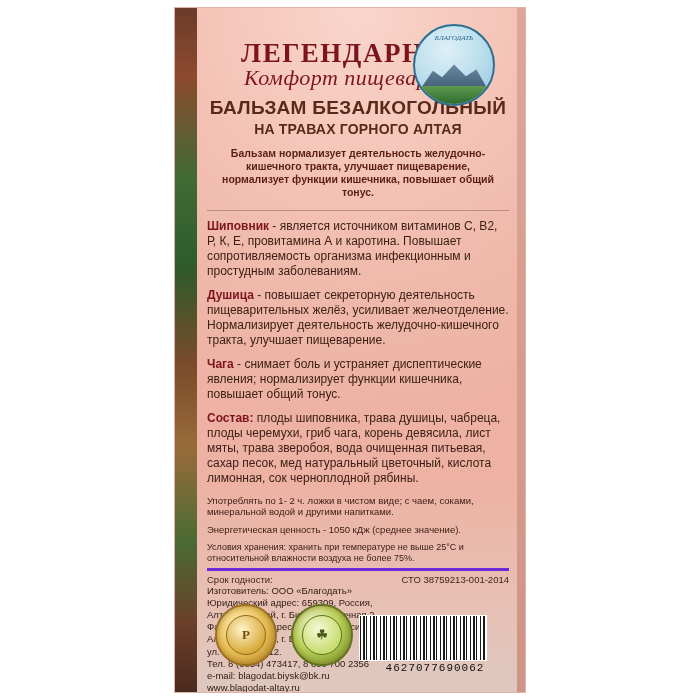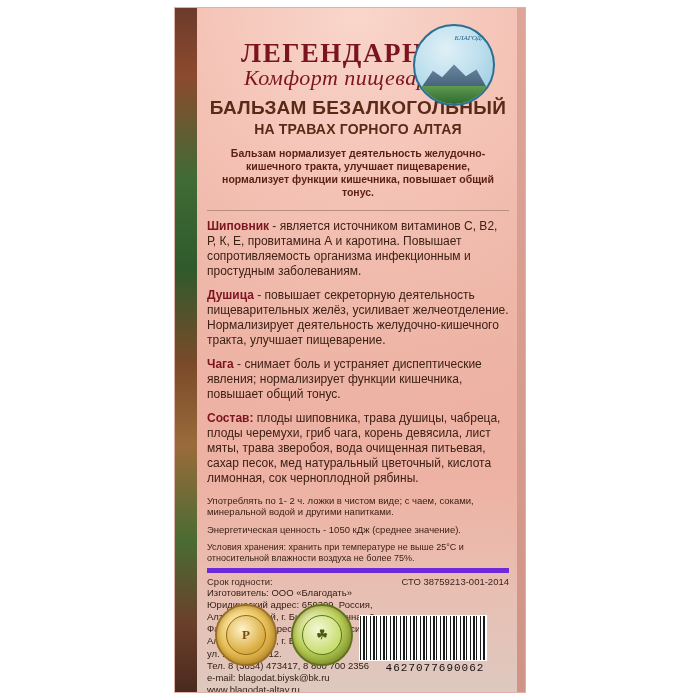--- a/index.html
+++ b/index.html
@@ -115,21 +115,21 @@
     color:#3d2016;
     margin:0 0 4px 0;
   }
   
   .bottom{
     position:relative;
     margin-top:4px;
   }
   .row-line{
     display:flex;justify-content:space-between;align-items:baseline;
-    font-size:9.5px;border-top:5px solid #6d28d9;padding-top:3px;margin-top:2px;
+    font-size:9.5px;border-top:3px solid #6d28d9;padding-top:3px;margin-top:2px;
   }
   .legal{
     font-size:9.5px;line-height:1.28;color:#2f1a12;
   }
   
   .emblem{
     position:absolute;right:14px;top:16px;
     width:78px;height:78px;border-radius:50%;
     background:radial-gradient(circle at 40% 30%, #dff0f7 0%, #bfe0ee 45%, #8fc4dc 100%);
     border:2px solid #2e6f91;
@@ -138,21 +138,21 @@
   .emblem .mt{
     position:absolute;left:6px;bottom:16px;width:66px;height:28px;
     background:linear-gradient(180deg,#6f8fa8 0%, #46617a 100%);
     clip-path:polygon(0% 100%,18% 38%,32% 62%,50% 16%,68% 58%,84% 34%,100% 100%);
   }
   .emblem .grass{
     position:absolute;left:0;bottom:0;width:100%;height:18px;
     background:linear-gradient(180deg,#5e9a4e,#2f6b30);
   }
   .emblem .txt{
-    position:absolute;left:0;right:0;top:8px;text-align:right;
+    position:absolute;left:0;right:0;top:8px;text-align:center;
     font-size:7px;color:#1d5f83;font-family:"Liberation Serif",serif;font-style:italic;
   }
   
   .medals{
     position:absolute;left:40px;bottom:26px;display:flex;gap:14px;
   }
   .medal{
     width:58px;height:58px;border-radius:50%;
     background:radial-gradient(circle at 35% 30%, #ffe9a8 0%, #e8bf55 50%, #b8862a 100%);
     border:2px solid #9a6f22;

